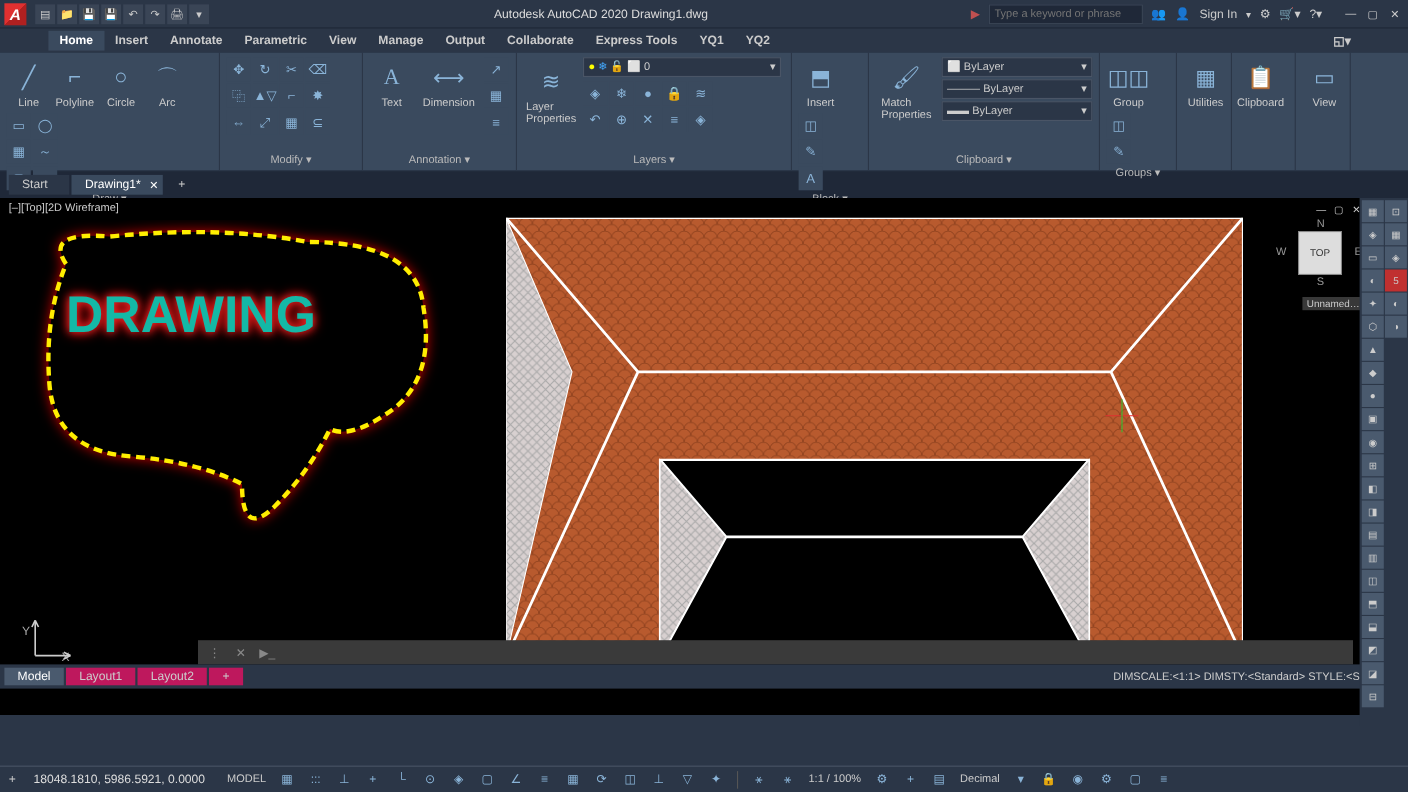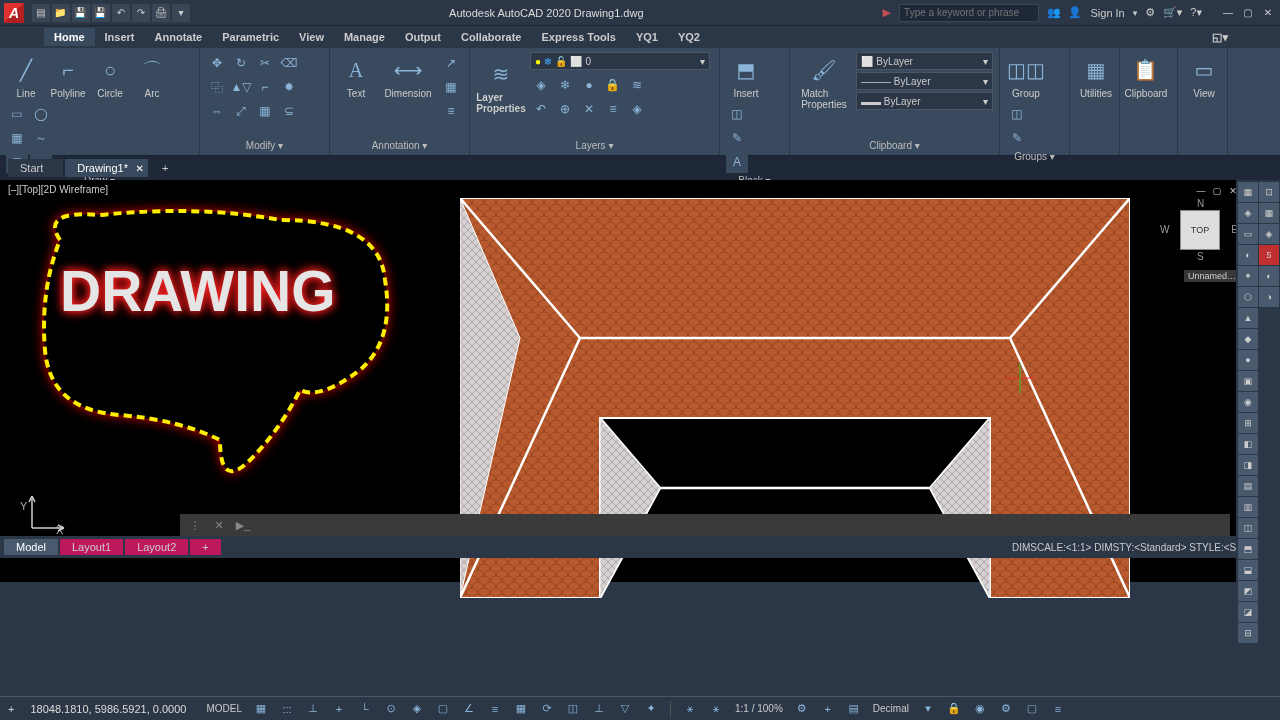--- a/index.html
+++ b/index.html
@@ -25,35 +25,35 @@
 .small-tools { display:flex; flex-direction:column; gap:2px; }
 .small-tool-row { display:flex; gap:2px; }
 .small-tool { width:22px; height:22px; background:#3a4a5e; display:flex; align-items:center; justify-content:center; font-size:12px; color:#8ab4d8; }
 .panel-label { font-size:10px; text-align:center; color:#bbb; padding-top:2px; }
 .combo { height:18px; background:#2b3647; border:1px solid #4a5566; color:#ccc; font-size:10px; padding:0 4px; display:flex; align-items:center; justify-content:space-between; }
 .file-tabs { height:24px; background:#1f2838; display:flex; align-items:center; padding:0 8px; gap:2px; }
 .file-tab { padding:3px 20px 3px 12px; font-size:11px; position:relative; }
 .file-tab.start { background:#2b3647;text-align:center; }
 .file-tab.active { background:#3a4a5e; color:#fff; }
 .file-tab .close { position:absolute; right:4px; top:4px; font-size:10px; }
-.workspace { position:relative; height:402px; background:#000; }
+.workspace { position:relative; height:470px; background:#000; }
 .viewport-label { position:absolute; top:4px; left:8px; font-size:10px; color:#ccc; }
 .viewport-controls { position:absolute; top:4px; right:40px; display:flex; gap:2px; }
 .vp-btn { width:14px; height:14px; font-size:9px; display:flex; align-items:center; justify-content:center; }
 .viewcube { position:absolute; top:20px; right:50px; width:60px; height:60px; }
 .vc-top { width:40px; height:40px; background:#ddd; color:#333; font-size:9px; display:flex; align-items:center; justify-content:center; position:absolute; top:10px; left:10px; border:1px solid #888; }
 .vc-n { position:absolute; top:-2px; left:27px; font-size:10px; color:#999; }
 .vc-s { position:absolute; bottom:-2px; left:27px; font-size:10px; color:#999; }
 .vc-e { position:absolute; right:-8px; top:24px; font-size:10px; color:#999; }
 .vc-w { position:absolute; left:-10px; top:24px; font-size:10px; color:#999; }
 .nav-bar { position:absolute; right:8px; top:160px; width:26px; background:rgba(60,70,85,0.6); border-radius:4px; padding:4px 0; display:flex; flex-direction:column; align-items:center; gap:6px; }
 .nav-btn { width:20px; height:20px; display:flex; align-items:center; justify-content:center; font-size:12px; color:#888; }
 .unnamed-label { position:absolute; top:90px; right:40px; font-size:9px; background:rgba(80,80,80,0.7); padding:1px 4px; color:#ccc; }
 .overlay-blob { position:absolute; top:20px; left:20px; width:380px; height:290px; }
-.overlay-text { position:absolute; top:80px; left:60px; font-size:57px; font-weight:900; color:#e5e5e5; text-shadow:0 0 8px #ff3030,0 0 12px #ff0000; line-height:1.1; font-family:Arial Black,Arial; }
+.overlay-text { position:absolute; top:80px; left:60px; font-size:47px; font-weight:900; color:#14b8a6; text-shadow:0 0 8px #ff3030,0 0 12px #ff0000; line-height:1.1; font-family:Arial Black,Arial; }
 .roof-drawing { position:absolute; top:18px; left:460px; width:670px; height:400px; }
 .ucs { position:absolute; bottom:50px; left:20px; }
 .ucs-y { position:absolute; bottom:20px; left:0; color:#aaa; font-size:11px; }
 .ucs-x { position:absolute; bottom:-4px; left:36px; color:#aaa; font-size:11px; }
 .ucs-lines { position:absolute; bottom:0; left:8px; }
 .side-palette { position:absolute; right:0; top:180px; width:44px; height:480px; background:#2b3647; display:flex; flex-direction:column; flex-wrap:wrap; gap:1px; padding:2px; }
 .pal-icon { width:20px; height:20px; background:#4a5a6e; font-size:9px; display:flex; align-items:center; justify-content:center; }
 .cmdline-row { position:absolute; bottom:46px; left:180px; right:50px; height:22px; background:#3a3a3a; display:flex; align-items:center; gap:6px; padding:0 6px; }
 .cmd-icon { width:18px; height:18px; display:flex; align-items:center; justify-content:center; color:#888; }
 .cmd-input { flex:1; background:transparent; border:none; color:#888; font-style:italic; font-family:'Consolas',monospace; font-size:11px; outline:none; }
@@ -197,21 +197,21 @@
       </div>
     </div>
     <div class="panel-label">Annotation ▾</div>
   </div>
 
   <div class="ribbon-panel" style="width:250px;">
     <div class="panel-tools" style="flex-direction:column; gap:4px; width:100%;">
       <div style="display:flex; gap:4px; align-items:center;">
         <div class="big-tool" style="width:50px;">
           <div class="big-tool-icon">≋</div>
-          <div class="big-tool-label" style="white-space:pre-line;font-weight:bold;">Layer
+          <div class="big-tool-label" style="white-space:pre-line;">Layer
 Properties</div>
         </div>
         <div style="flex:1;">
           <div class="combo" style="width:180px;">
             <span><span style="color:#ff0;">●</span> <span style="color:#4af;">❄</span> 🔓 ⬜ <span>0</span></span>
               <span>▾</span>
           </div>
           <div style="display:flex; gap:2px; margin-top:4px;">
             <div class="small-tool">◈</div>
             <div class="small-tool">❄</div>

